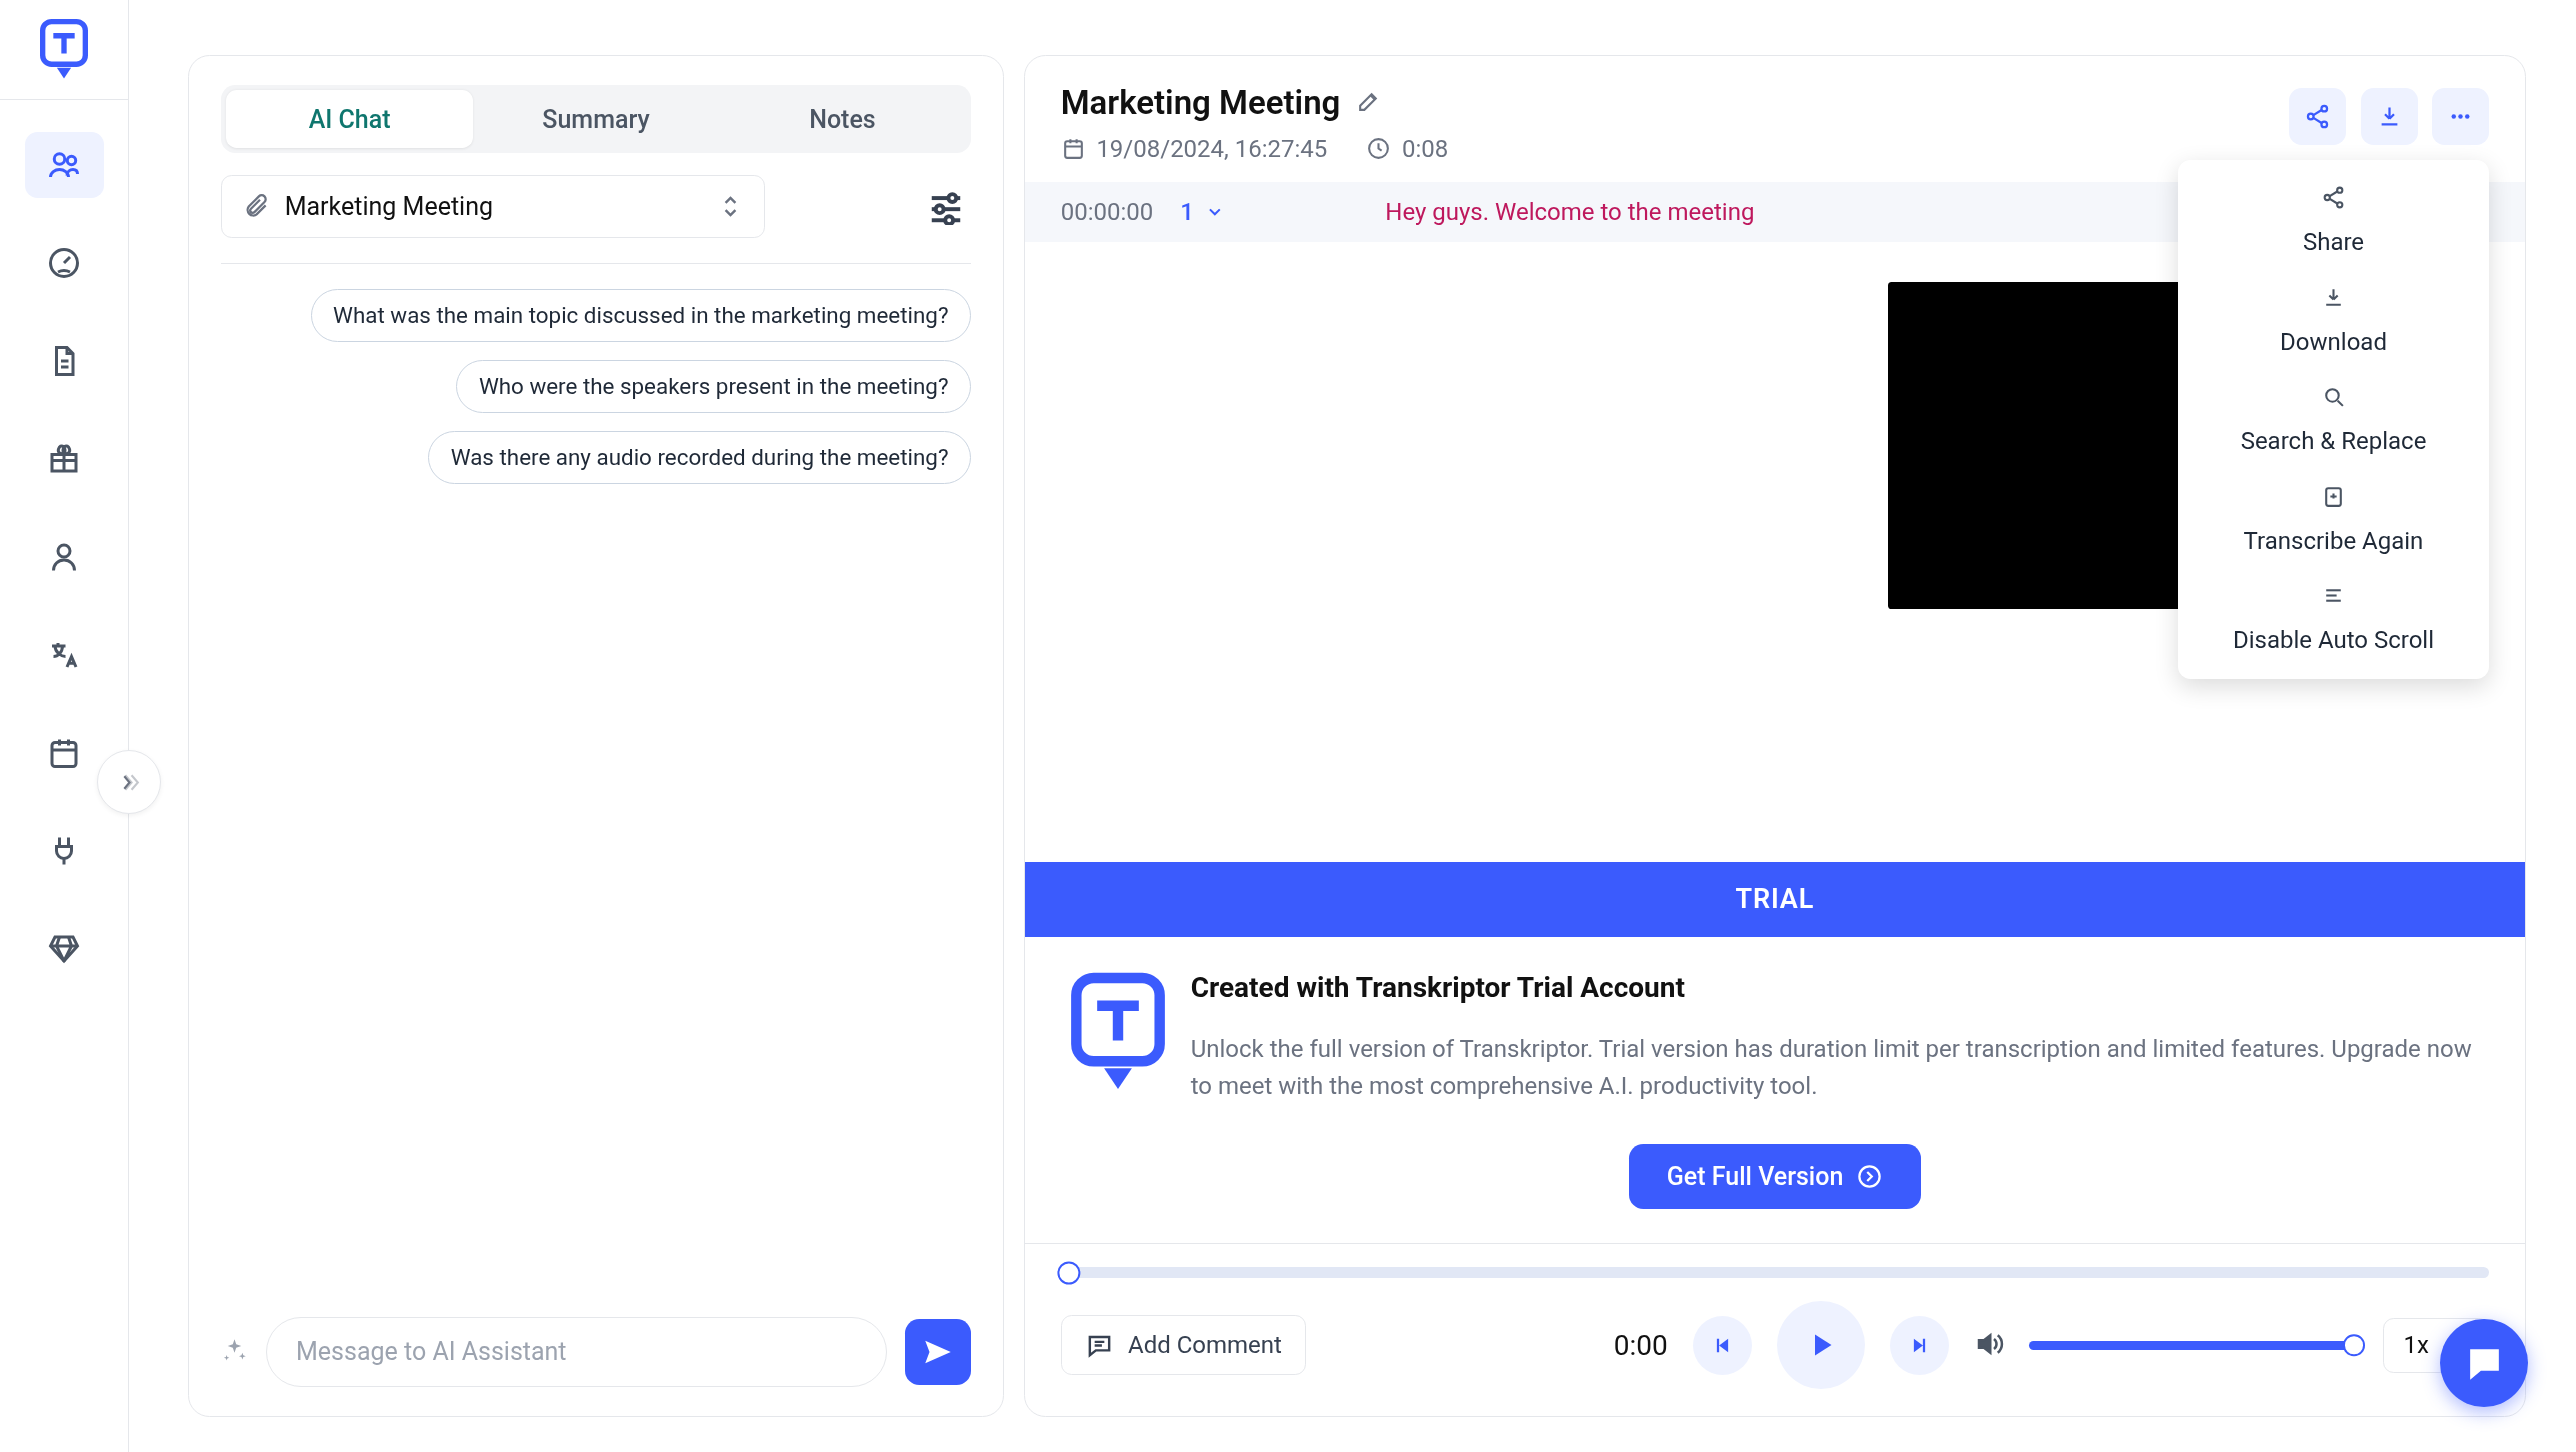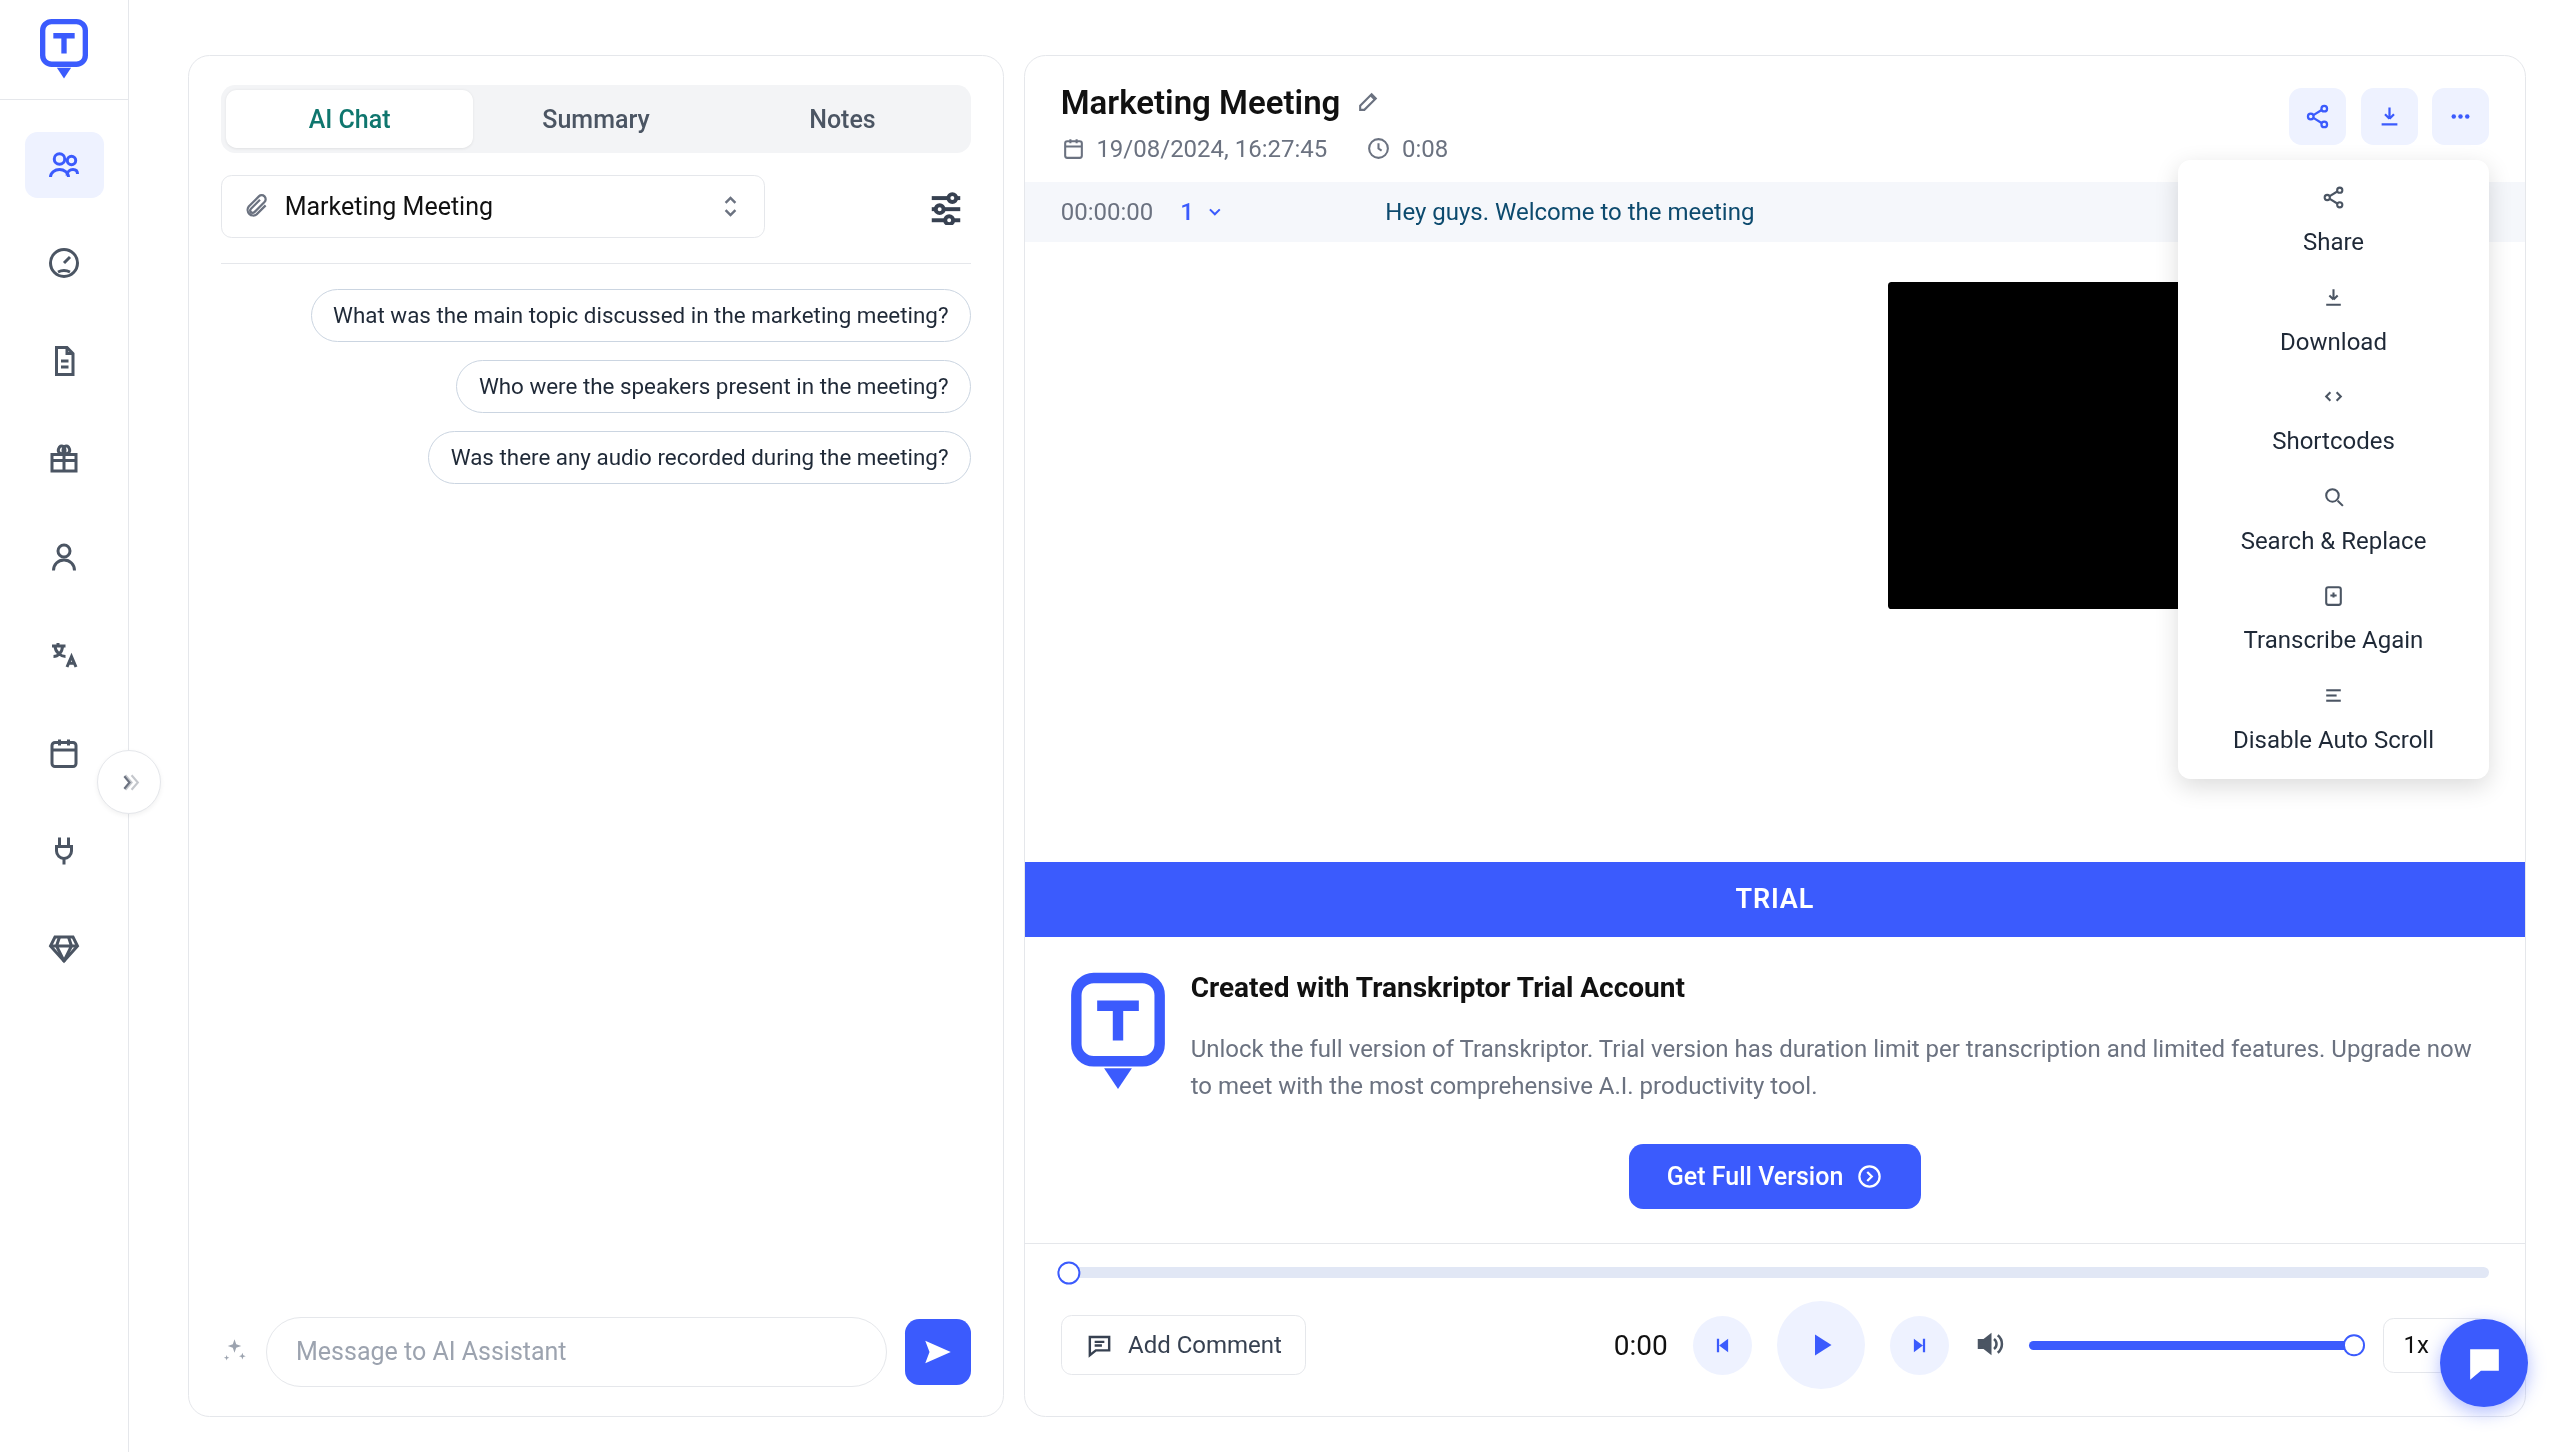--- a/index.html
+++ b/index.html
@@ -55,21 +55,21 @@
 .t-action-btn svg { width: 27px; height: 27px; }
 .t-meta { display: flex; gap: 39px; margin-top: 12.5px; color: #6b7280; font-size: 24px; }
 .t-meta-item { display: flex; align-items: center; gap: 10.7px; }
 .t-meta-item svg { width: 25px; height: 25px; }
 
 .transcript-body { flex: 1; overflow: hidden; position: relative; }
 .transcript-row { display: flex; align-items: flex-start; background: #f5f7fb; padding: 16px 36px; gap: 27px; }
 .timestamp { color: #6b7280; font-size: 24px; }
 .speaker { color: #3b5bfd; font-size: 24px; font-weight: 500; display: flex; align-items: center; gap: 10.7px; }
 .speaker svg { width: 19.7px; height: 19.7px; }
-.t-text { font-size: 24px; color: #0c4a6e; margin-left: 134px; }
+.t-text { font-size: 24px; color: #be185d; margin-left: 134px; }
 
 .video-area { position: absolute; right: 57px; top: 100px; width: 580px; height: 327px; background: #000; border-radius: 3.6px; }
 
 
 .dropdown { position: absolute; right: 36px; top: 104px; width: 311px; background: #fff; border-radius: 12.5px; box-shadow: 0 7.2px 25px rgba(0,0,0,0.14); padding: 10.7px 0; z-index: 100; }
 .dropdown-item { display: flex; align-items: center; gap: 18px; padding: 14.3px 25px; cursor: pointer; font-size: 24px; color: #1f2937; flex-direction: column; }
 .dropdown-item svg { width: 25px; height: 25px; color: #4b5563; }
 
 
 .trial-banner { background: #3b5bfd; color: #fff; text-align: center; padding: 21.5px; font-size: 27px; font-weight: 600; letter-spacing: 0.9px; }
@@ -306,26 +306,20 @@
               <span>Share</span>
             </div>
           <div class="dropdown-item">
               <svg viewBox="0 0 24 24" fill="none" stroke="currentColor" stroke-width="2">
                 <path d="M12 4v10m0 0l-4-4m4 4l4-4M5 19h14"></path>
               </svg>
               <span>Download</span>
             </div>
           <div class="dropdown-item">
               <svg viewBox="0 0 24 24" fill="none" stroke="currentColor" stroke-width="2">
-                <path d="M9 8l-4 4 4 4M15 8l4 4-4 4"></path>
-              </svg>
-              <span>Shortcodes</span>
-            </div>
-          <div class="dropdown-item">
-              <svg viewBox="0 0 24 24" fill="none" stroke="currentColor" stroke-width="2">
                 <circle cx="11" cy="11" r="6"></circle>
                 <line x1="16" y1="16" x2="21" y2="21"></line>
               </svg>
               <span>Search &amp; Replace</span>
             </div>
           <div class="dropdown-item">
               <svg viewBox="0 0 24 24" fill="none" stroke="currentColor" stroke-width="2">
                 <rect x="5" y="4" width="14" height="17" rx="2"></rect>
                 <path d="M12 9v5M9 12h6"></path>
               </svg>

